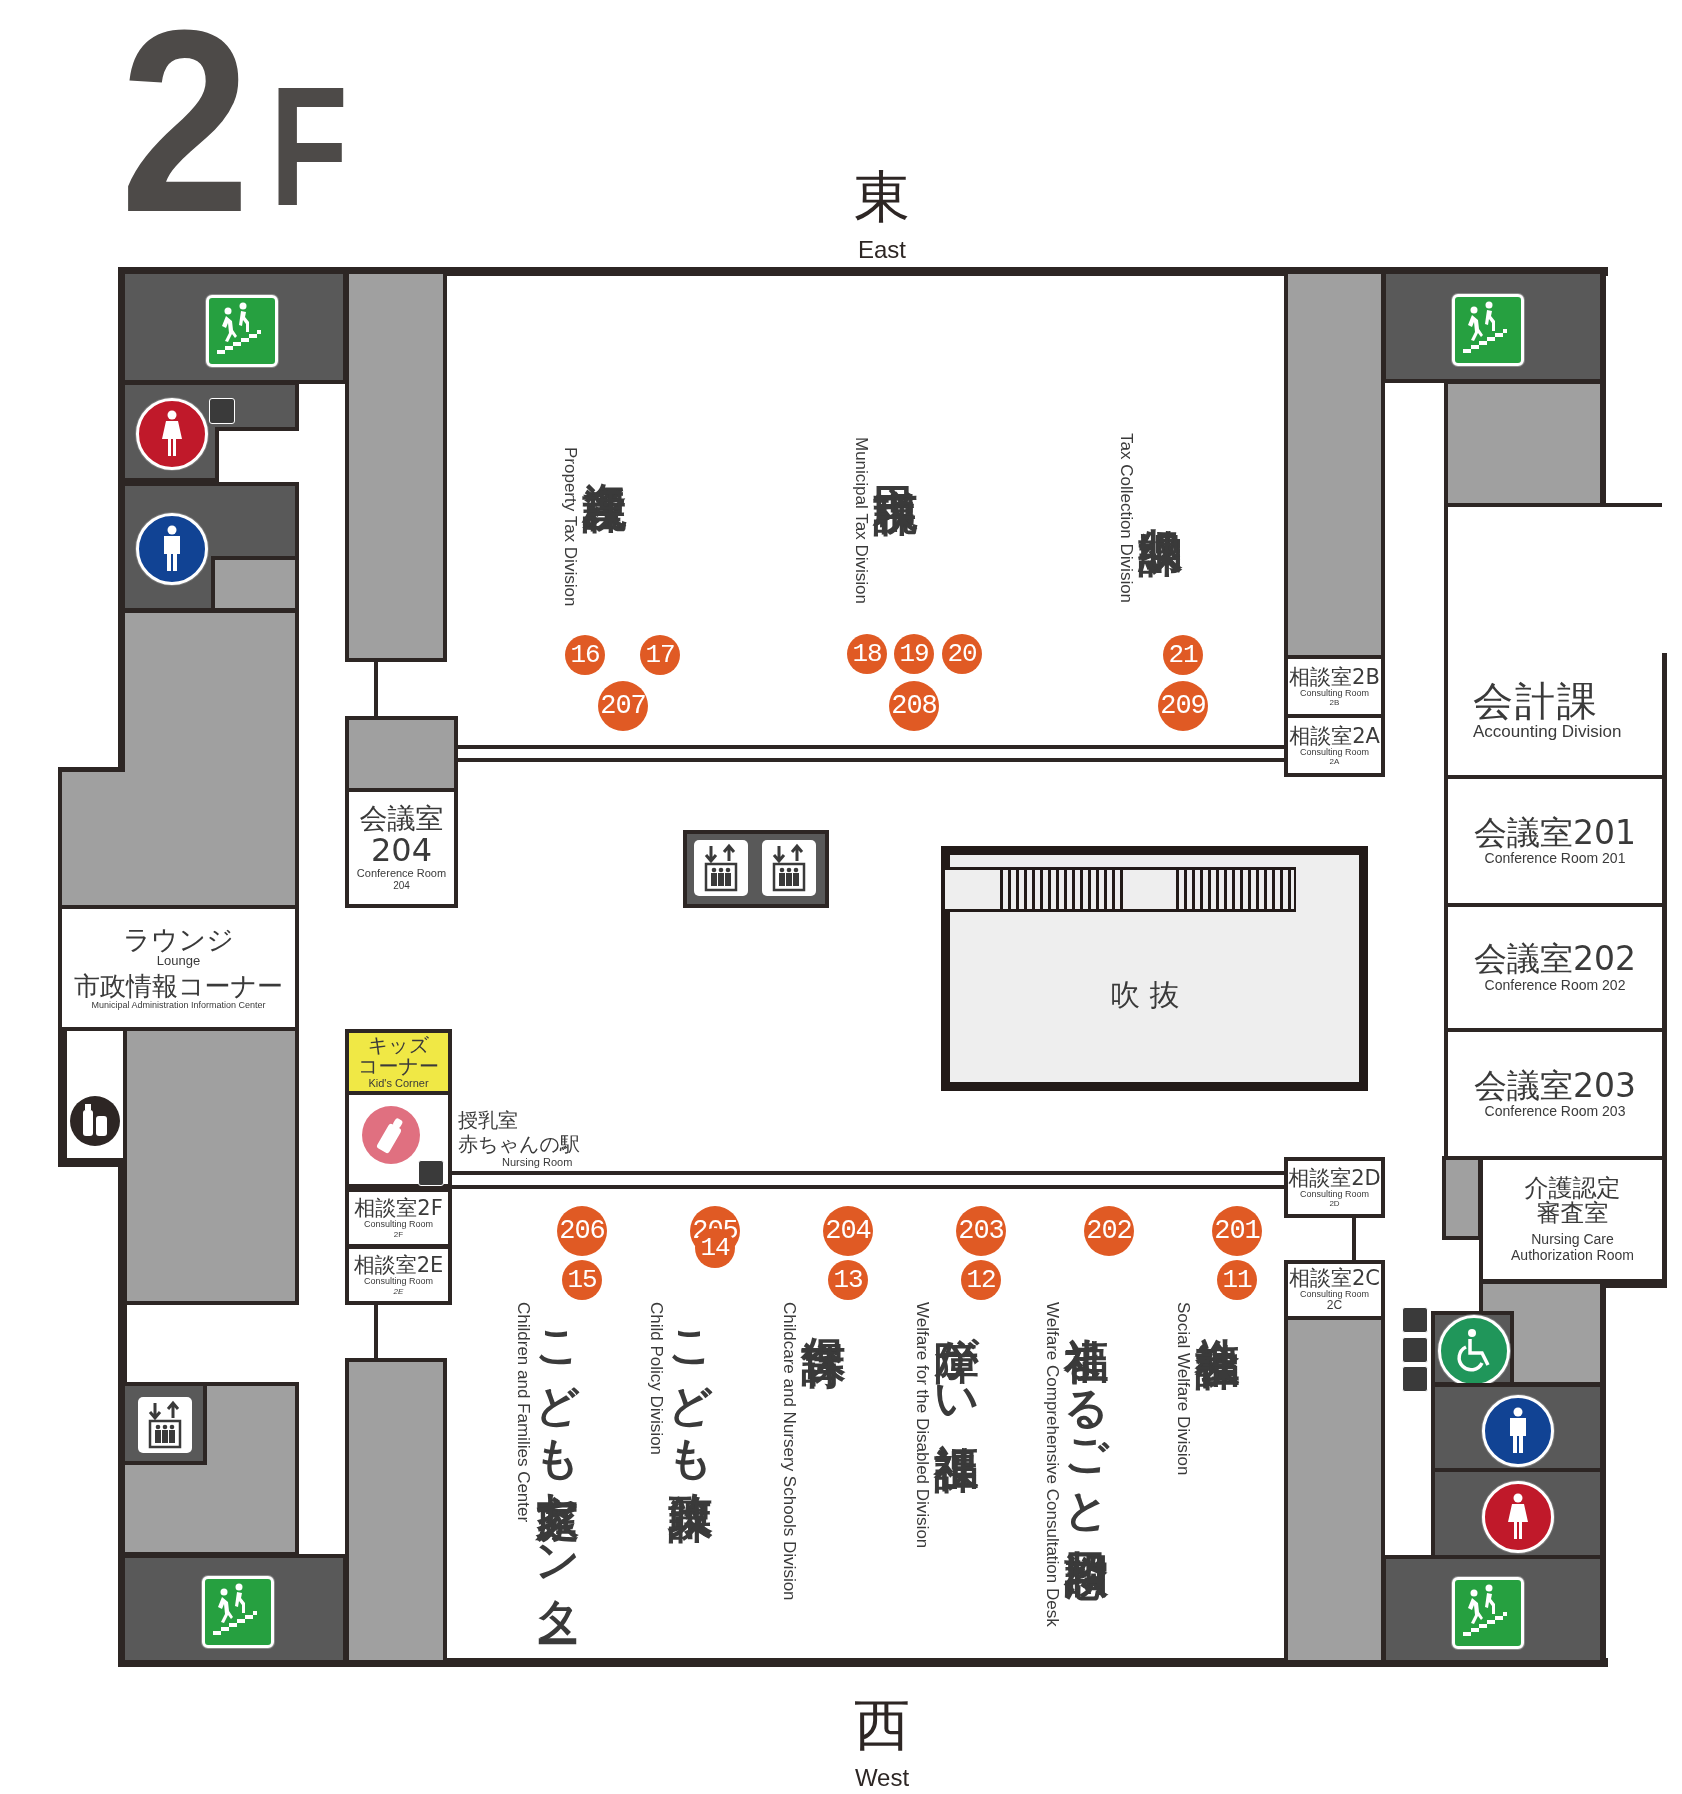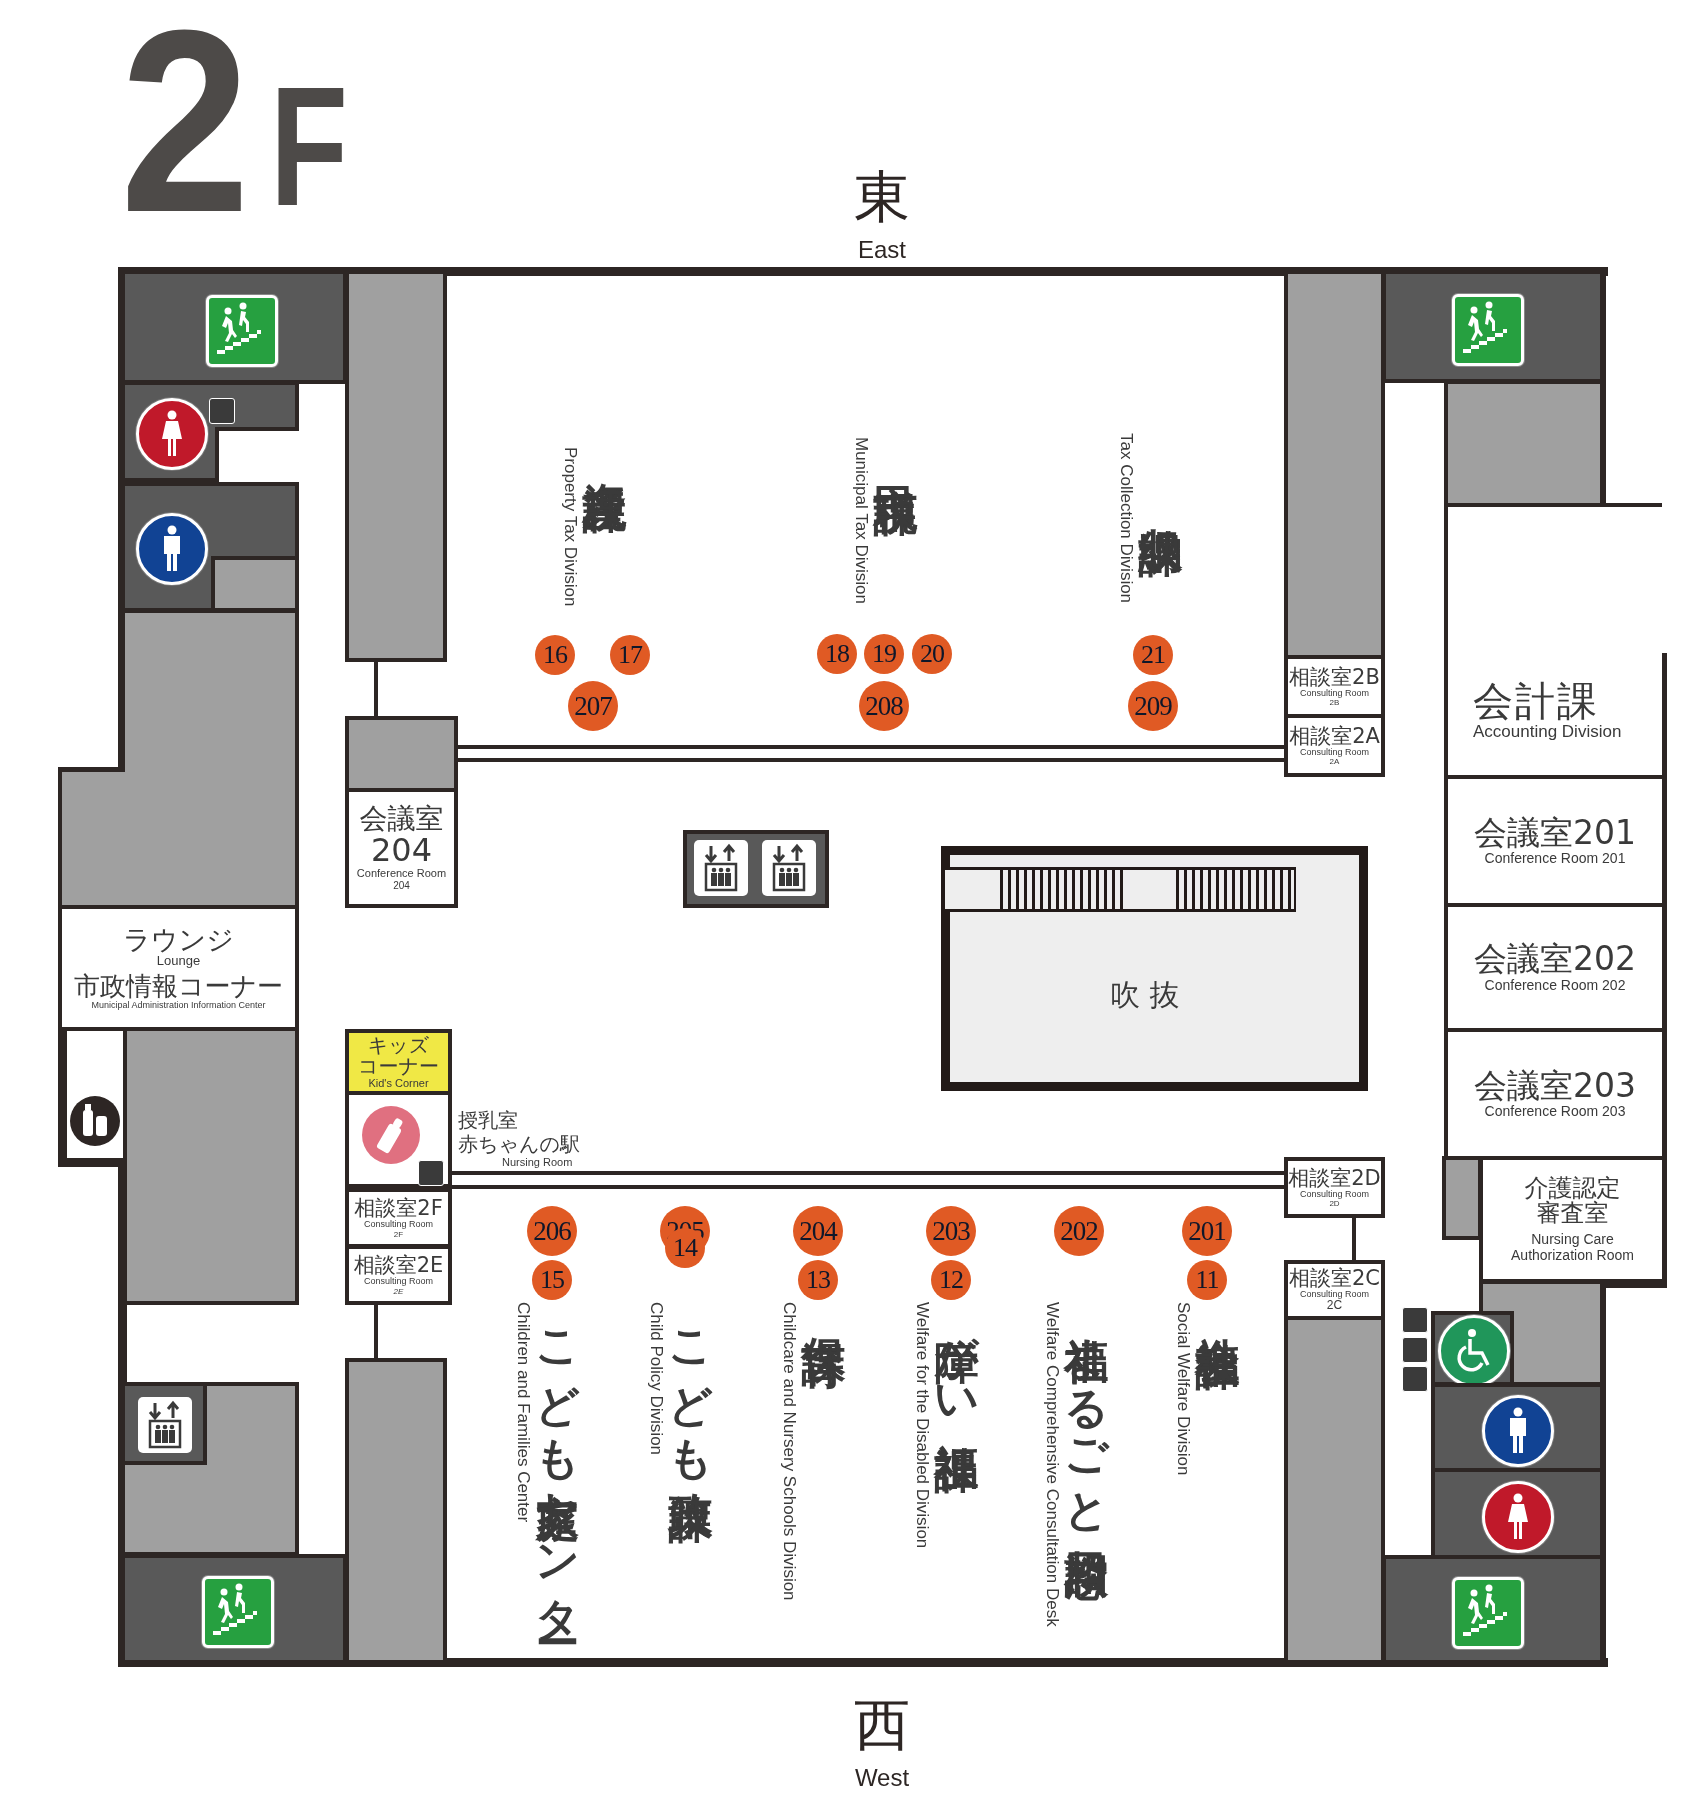--- a/index.html
+++ b/index.html
@@ -8,21 +8,21 @@
   .wall{background:#2d2624;}
   .dark{background:#595959;border:4px solid #2d2624;}
   .gray{background:#a0a0a0;border:4px solid #2d2624;}
   .white{background:#fff;border:4px solid #2d2624;}
   .floor-label{font-family:"Liberation Sans",sans-serif;font-weight:bold;color:#4d4a48;}
   .dir-jp{font-family:"DejaVu Sans",sans-serif;font-size:56px;color:#2d2624;text-align:center;}
   .dir-en{font-size:24px;color:#2d2624;text-align:center;}
   .room{display:flex;flex-direction:column;align-items:center;justify-content:center;text-align:center;}
   .room .jp{font-family:"DejaVu Sans",sans-serif;color:#3a3a3a;line-height:1.05;}
   .room .en{color:#3a3a3a;line-height:1.15;}
-  .badge{position:absolute;border-radius:50%;background:#e05a24;color:#0f172a;display:flex;align-items:center;justify-content:center;font-family:Liberation Serif, serif;letter-spacing:-1px;}
+  .badge{position:absolute;border-radius:50%;background:#e05a24;color:#ffffff;display:flex;align-items:center;justify-content:center;font-family:Liberation Mono, monospace;letter-spacing:-1px;margin-left:30px;}
   .b-sm{width:40px;height:40px;font-size:26px;}
   .b-lg{width:50px;height:50px;font-size:27px;}
   .vdiv{position:absolute;display:flex;flex-direction:row-reverse;align-items:flex-start;gap:4px;}
   .vjp{writing-mode:vertical-rl;font-family:"DejaVu Sans",sans-serif;font-weight:bold;font-size:44px;color:#3a3a3a;line-height:1;letter-spacing:2px;}
   .ven{writing-mode:vertical-rl;font-size:17px;color:#3a3a3a;line-height:1;}
   .exit-sign{position:absolute;width:66px;height:66px;background:#26a040;border:3px solid #fff;border-radius:6px;box-shadow:0 0 0 1px #888;}
   .wc{position:absolute;border-radius:50%;border:3px solid #fff;box-shadow:0 0 0 1px #777;display:flex;align-items:center;justify-content:center;}
   .small-icon{position:absolute;width:24px;height:24px;background:#3a3a3a;border:1px solid #fff;border-radius:3px;}
   .elev-icon{position:absolute;width:54px;height:56px;background:#fff;border-radius:5px;}
   .counter-line{position:absolute;height:4px;background:#2d2624;}

